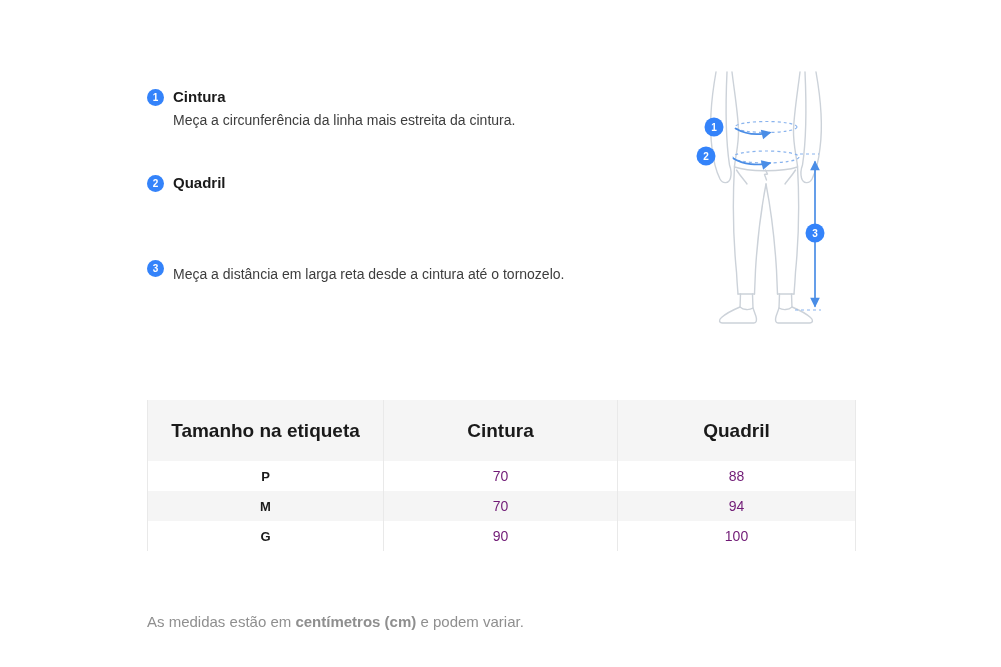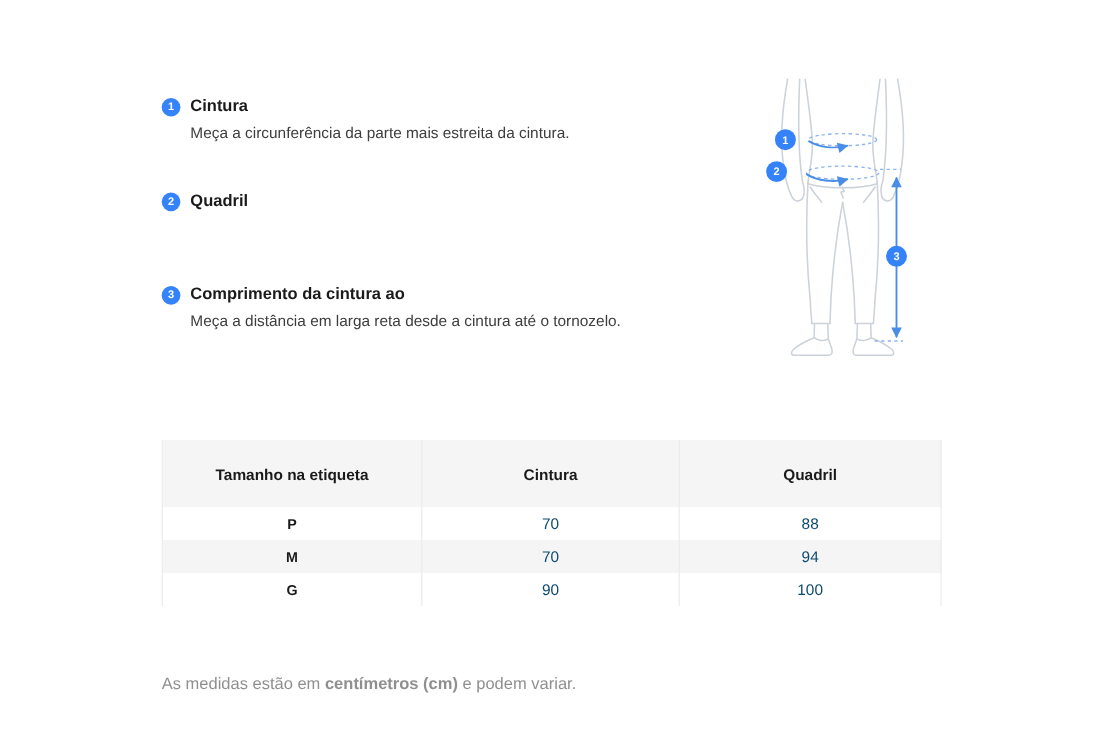--- a/index.html
+++ b/index.html
@@ -48,57 +48,56 @@
     position:absolute;left:147px;top:400px;width:708px;
     border-collapse:collapse;table-layout:fixed;
   }
   .size-table th,.size-table td{
     border-left:1px solid var(--table-border);
     border-right:1px solid var(--table-border);
     text-align:center;vertical-align:middle;
   }
   .size-table thead th{
     height:61px;background:var(--stripe-bg);
-    font-size:14px;font-weight:700;color:var(--heading-color);
+    font-size:19px;font-weight:700;color:var(--heading-color);
   }
-  .size-table tbody td{height:30px;font-size:14px;color:#0c4a6e;}
+  .size-table tbody td{height:30px;font-size:14px;color:#701a75;}
   .size-table tbody td.size-cell{font-weight:700;font-size:13px;color:var(--heading-color);}
   .size-table tbody tr:nth-child(even){background:var(--stripe-bg);}
 
   .footer-note{
     position:absolute;left:147px;top:612px;
     font-size:15px;color:var(--muted-text);line-height:19px;
   }
   .footer-note strong{color:var(--muted-text);font-weight:700;}
 </style>
 </head>
 <body>
 
 <div class="page">
 
 
   <div class="measure-item" style="top:88px">
     <span class="badge">1</span>
     <div>
       <div class="item-label">Cintura</div>
-      <div class="item-desc">Meça a circunferência da parte mais estreita da cintura.</div>
+      <div class="item-desc">Meça a circunferência da linha mais estreita da cintura.</div>
     </div>
   </div>
 
   <div class="measure-item" style="top:174px">
     <span class="badge">2</span>
     <div>
       <div class="item-label">Quadril</div>
     </div>
   </div>
 
   <div class="measure-item" style="top:259px">
     <span class="badge">3</span>
     <div>
-      <div class="item-label">Comprimento da cintura ao</div>
       <div class="item-desc">Meça a distância em larga reta desde a cintura até o tornozelo.</div>
     </div>
   </div>
 
   <svg class="figure-svg" viewBox="0 0 178 266">
     <defs>
       <marker id="arrHead" viewBox="0 0 8 8" refX="6.5" refY="4" markerWidth="6.5" markerHeight="6.5" orient="auto-start-reverse">
         <path d="M0.5,0.5 L7.5,4 L0.5,7.5 Z" fill="#4a8de6"></path>
       </marker>
     </defs>

